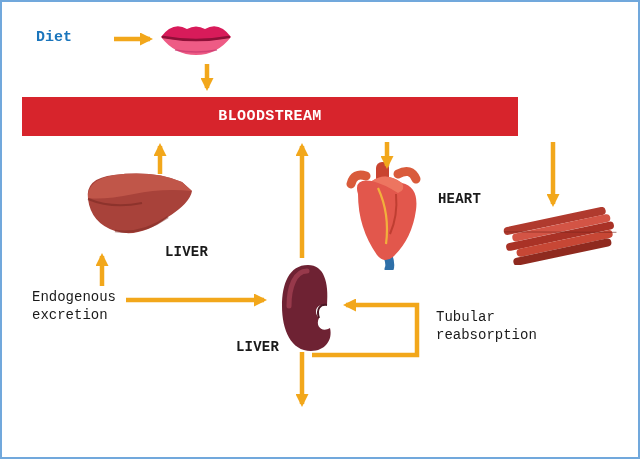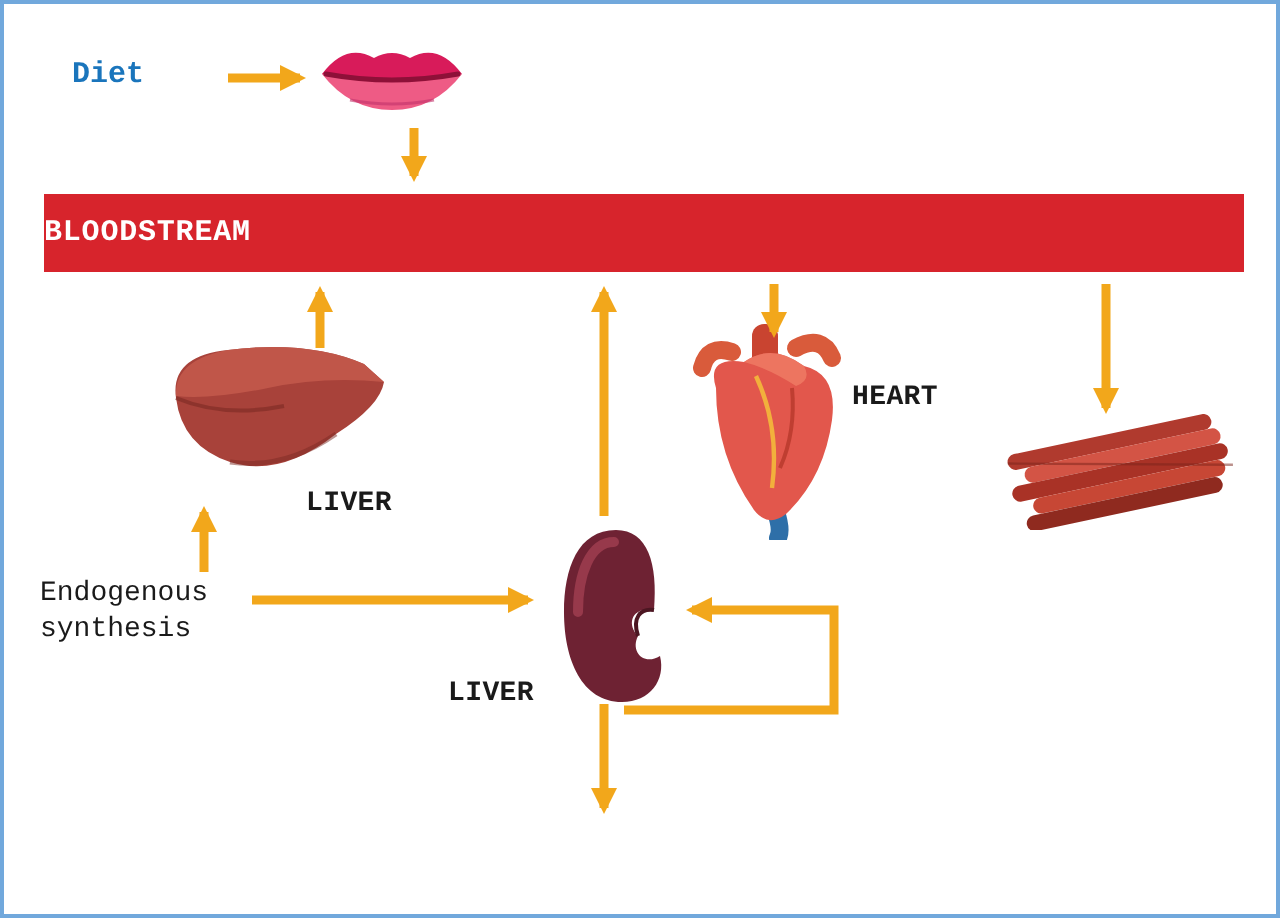--- a/index.html
+++ b/index.html
@@ -6,28 +6,28 @@
   #canvas{
     position:relative;
     width:640px;height:459px;
     box-sizing:border-box;
     border:2px solid #71a8dc;
     background:#ffffff;
     font-family:Liberation Mono, monospace;
     overflow:hidden;
   }
   .abs{position:absolute;}
-  .lbl{color:#1a1a1a;font-size:14px;line-height:1.25;}
+  .lbl{color:#1a1a1a;font-size:14px;line-height:1.25;margin-left:12px;}
   .lbl-bold{font-weight:bold;letter-spacing:.2px;}
   .twoline{white-space:pre-line;}
   #diet-label{left:34px;top:27px;font-weight:bold;font-size:15px;color:#1a75bc;}
   #bloodstream-bar{
-    left:20px;top:95px;width:600px;height:39px;
+    left:20px;top:95px;width:496px;height:39px;
     background:#d7242c;color:#ffffff;
-    display:flex;align-items:center;justify-content:flex-start;
+    display:flex;align-items:center;justify-content:center;
     font-weight:bold;font-size:15px;letter-spacing:.4px;
   }
   #liver-label{left:151px;top:242px;}
   #heart-label{left:424px;top:189px;}
   #muscle-label{left:487px;top:264px;font-size:13px;}
   #kidney-label{left:222px;top:337px;}
   #endo-label{left:18px;top:287px;}
   #tubular-label{left:422px;top:307px;}
   #urinary-label{left:241px;top:414px;}
   svg{display:block;}
@@ -42,21 +42,23 @@
 
   <div class="abs" id="bloodstream-bar">
     <span>BLOODSTREAM</span>
   </div>
 
   <div class="abs lbl lbl-bold" id="liver-label">LIVER</div>
   <div class="abs lbl lbl-bold" id="heart-label">HEART</div>
   <div class="abs lbl lbl-bold" id="kidney-label">LIVER</div>
 
   <div class="abs lbl twoline" id="endo-label">Endogenous
-synthesis</div>
+excretion</div>
+  <div class="abs lbl twoline" id="tubular-label">Tubular
+reabsorption</div>
 
   <div class="abs" style="left:153px;top:13px;">
     <svg width="82" height="44" viewBox="0 0 82 44">
       <path d="M6,22 Q18,6 32,14 Q41,9 50,14 Q64,6 76,22 Q60,29 41,27.5 Q22,29 6,22 Z" fill="#d81b5a"></path>
       <path d="M6,22 Q22,26 41,25 Q60,26 76,22 Q62,40 41,40 Q20,40 6,22 Z" fill="#ee5b85"></path>
       <path d="M8,22 Q41,28 74,22" stroke="#8e1038" stroke-width="2.5" fill="none" stroke-linecap="round"></path>
       <path d="M20,35 Q41,39 62,35" stroke="#c2326a" stroke-width="1.5" fill="none" opacity="0.6"></path>
     </svg>
   </div>
 

